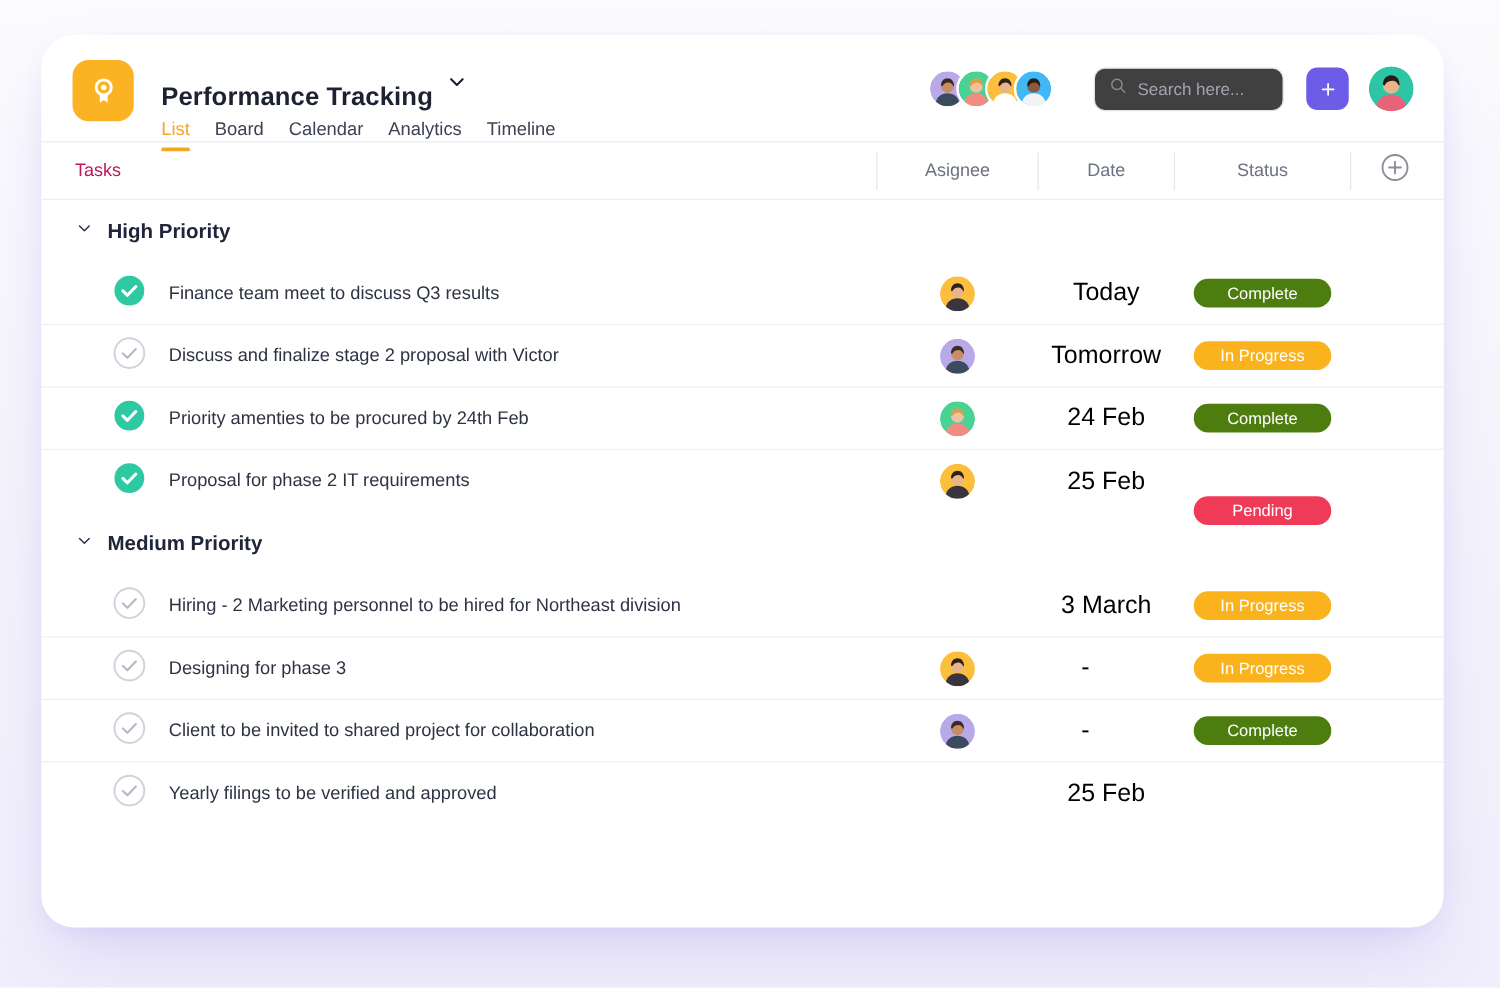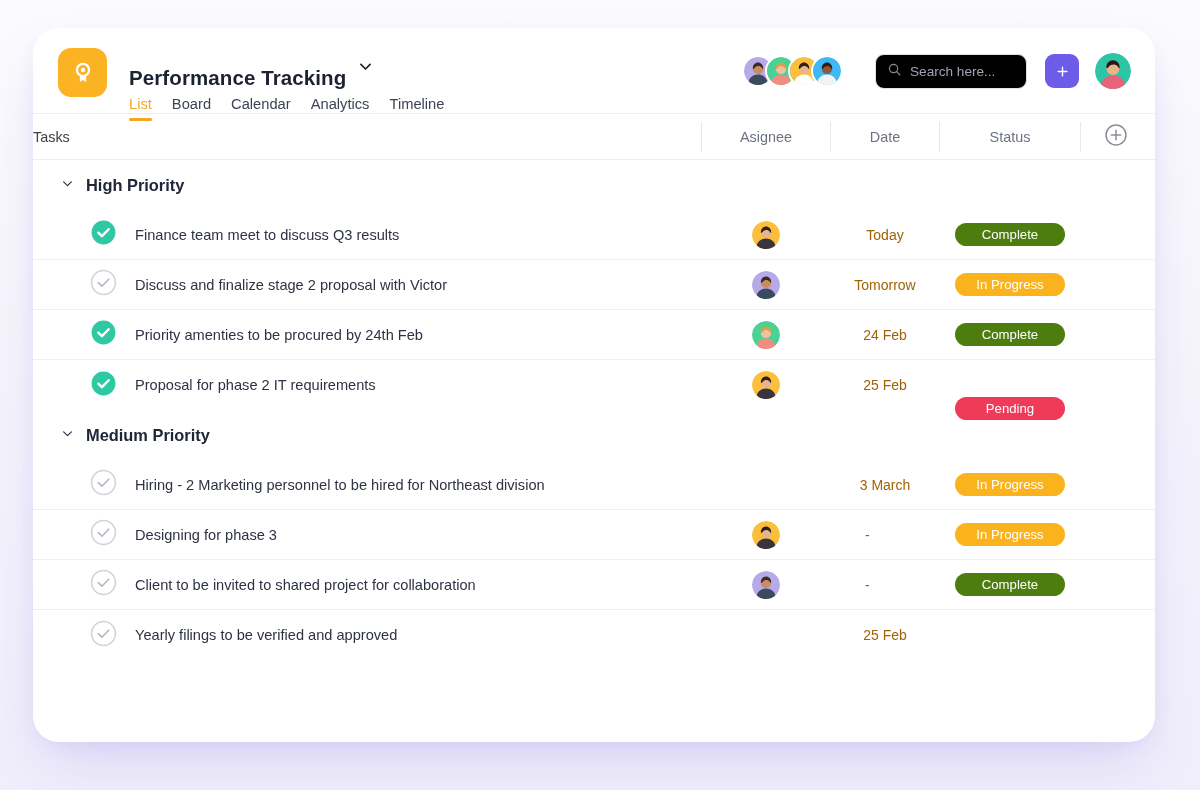--- a/index.html
+++ b/index.html
@@ -77,21 +77,21 @@
     width: 32px; height: 32px; border-radius: 50%;
     border: 2.5px solid #fff;
     display: block; position: relative; overflow: hidden;
     flex: none;
   }
   .av svg { display: block; width: 100%; height: 100%; }
 
   .search-box {
     width: 152px; height: 35px;
     border: 1px solid #e2e0ea; border-radius: 9px;
-    background: #000000;
+    background: #404040;
     display: flex; align-items: center; padding: 0 11px; gap: 8px;
     margin-right: 18px;
   }
   .search-input {
     border: none; outline: none; background: transparent;
     font-family: "Liberation Sans", sans-serif;
     font-size: 13.6px; color: #9b9aa8; width: 108px;
   }
   .search-input::placeholder { color: #a3a2b0; }
 
@@ -103,22 +103,22 @@
   }
   .profile-av { width: 36px; height: 36px; border-width: 0; }
 
   
   .col-head {
     position: relative; height: 46px;
     display: flex; align-items: center;
     border-bottom: 1px solid #efedf4;
   }
   .col-tasks {
-    width: 668px; 
-    font-size: 14.4px; color: #404040;
+    width: 668px; padding-left: 27px;
+    font-size: 14.4px; color: #be185d;
   }
   .col-cell {
     text-align: center; font-size: 14.4px; color: #6d7283;
     position: relative; height: 30px; line-height: 30px;
   }
   .col-assignee { width: 128px; }
   .col-date { width: 108px; }
   .col-status { width: 140px; }
   .col-div {
     width: 1px; height: 30px; background: #e8e6ef; flex: none;
@@ -147,21 +147,21 @@
     padding-left: 57px; gap: 18px;
   }
   .check { flex: none; display: block; }
   .task-label {
     font-size: 14.6px; color: #2e3344;
   }
   .cell-assignee {
     width: 128px; display: flex; align-items: center; justify-content: center;
   }
   .cell-date {
-    width: 108px; text-align: center; font-size: 14px; color: #a16207;
+    width: 108px; text-align: center; font-size: 20px; color: #000000;
   }
   .cell-date.dash { text-align: left; padding-left: 34px; }
   .cell-status {
     width: 140px; display: flex; align-items: center; justify-content: center;
   }
   .cell-tail { width: 70px; }
 
   .pill {
     display: inline-flex; align-items: center; justify-content: center;
     width: 110px; height: 23px; border-radius: 12px;

